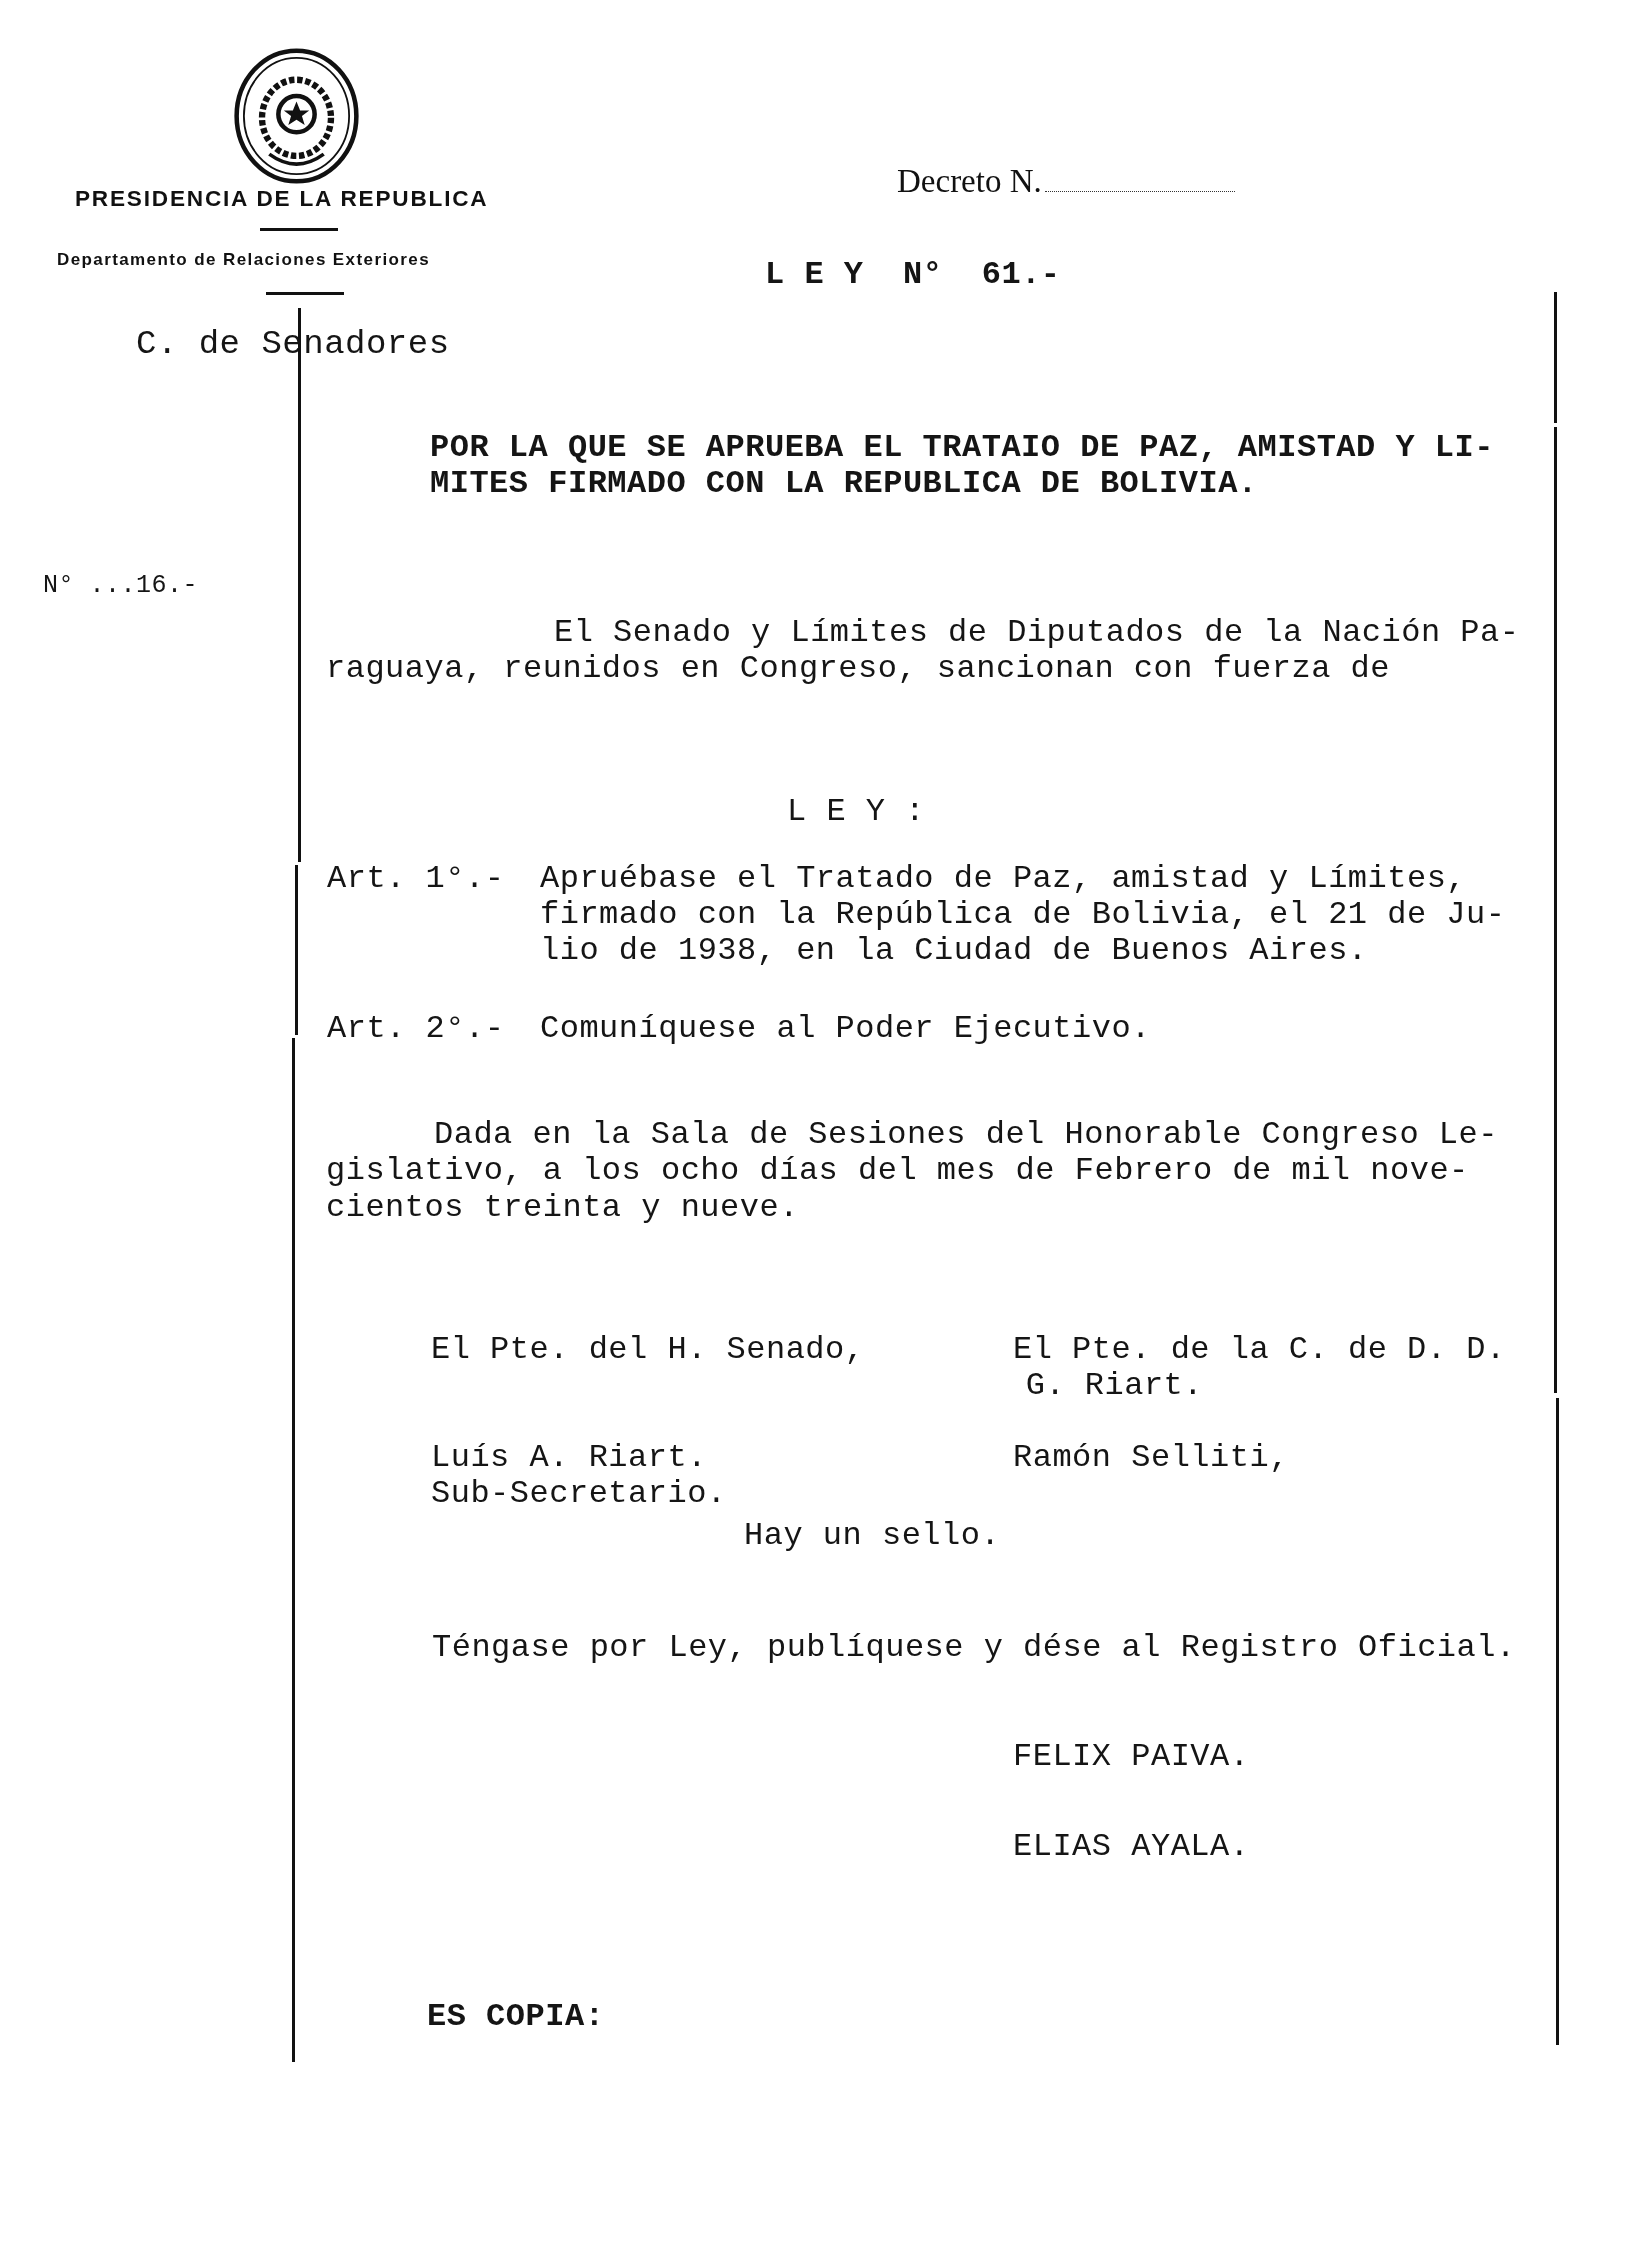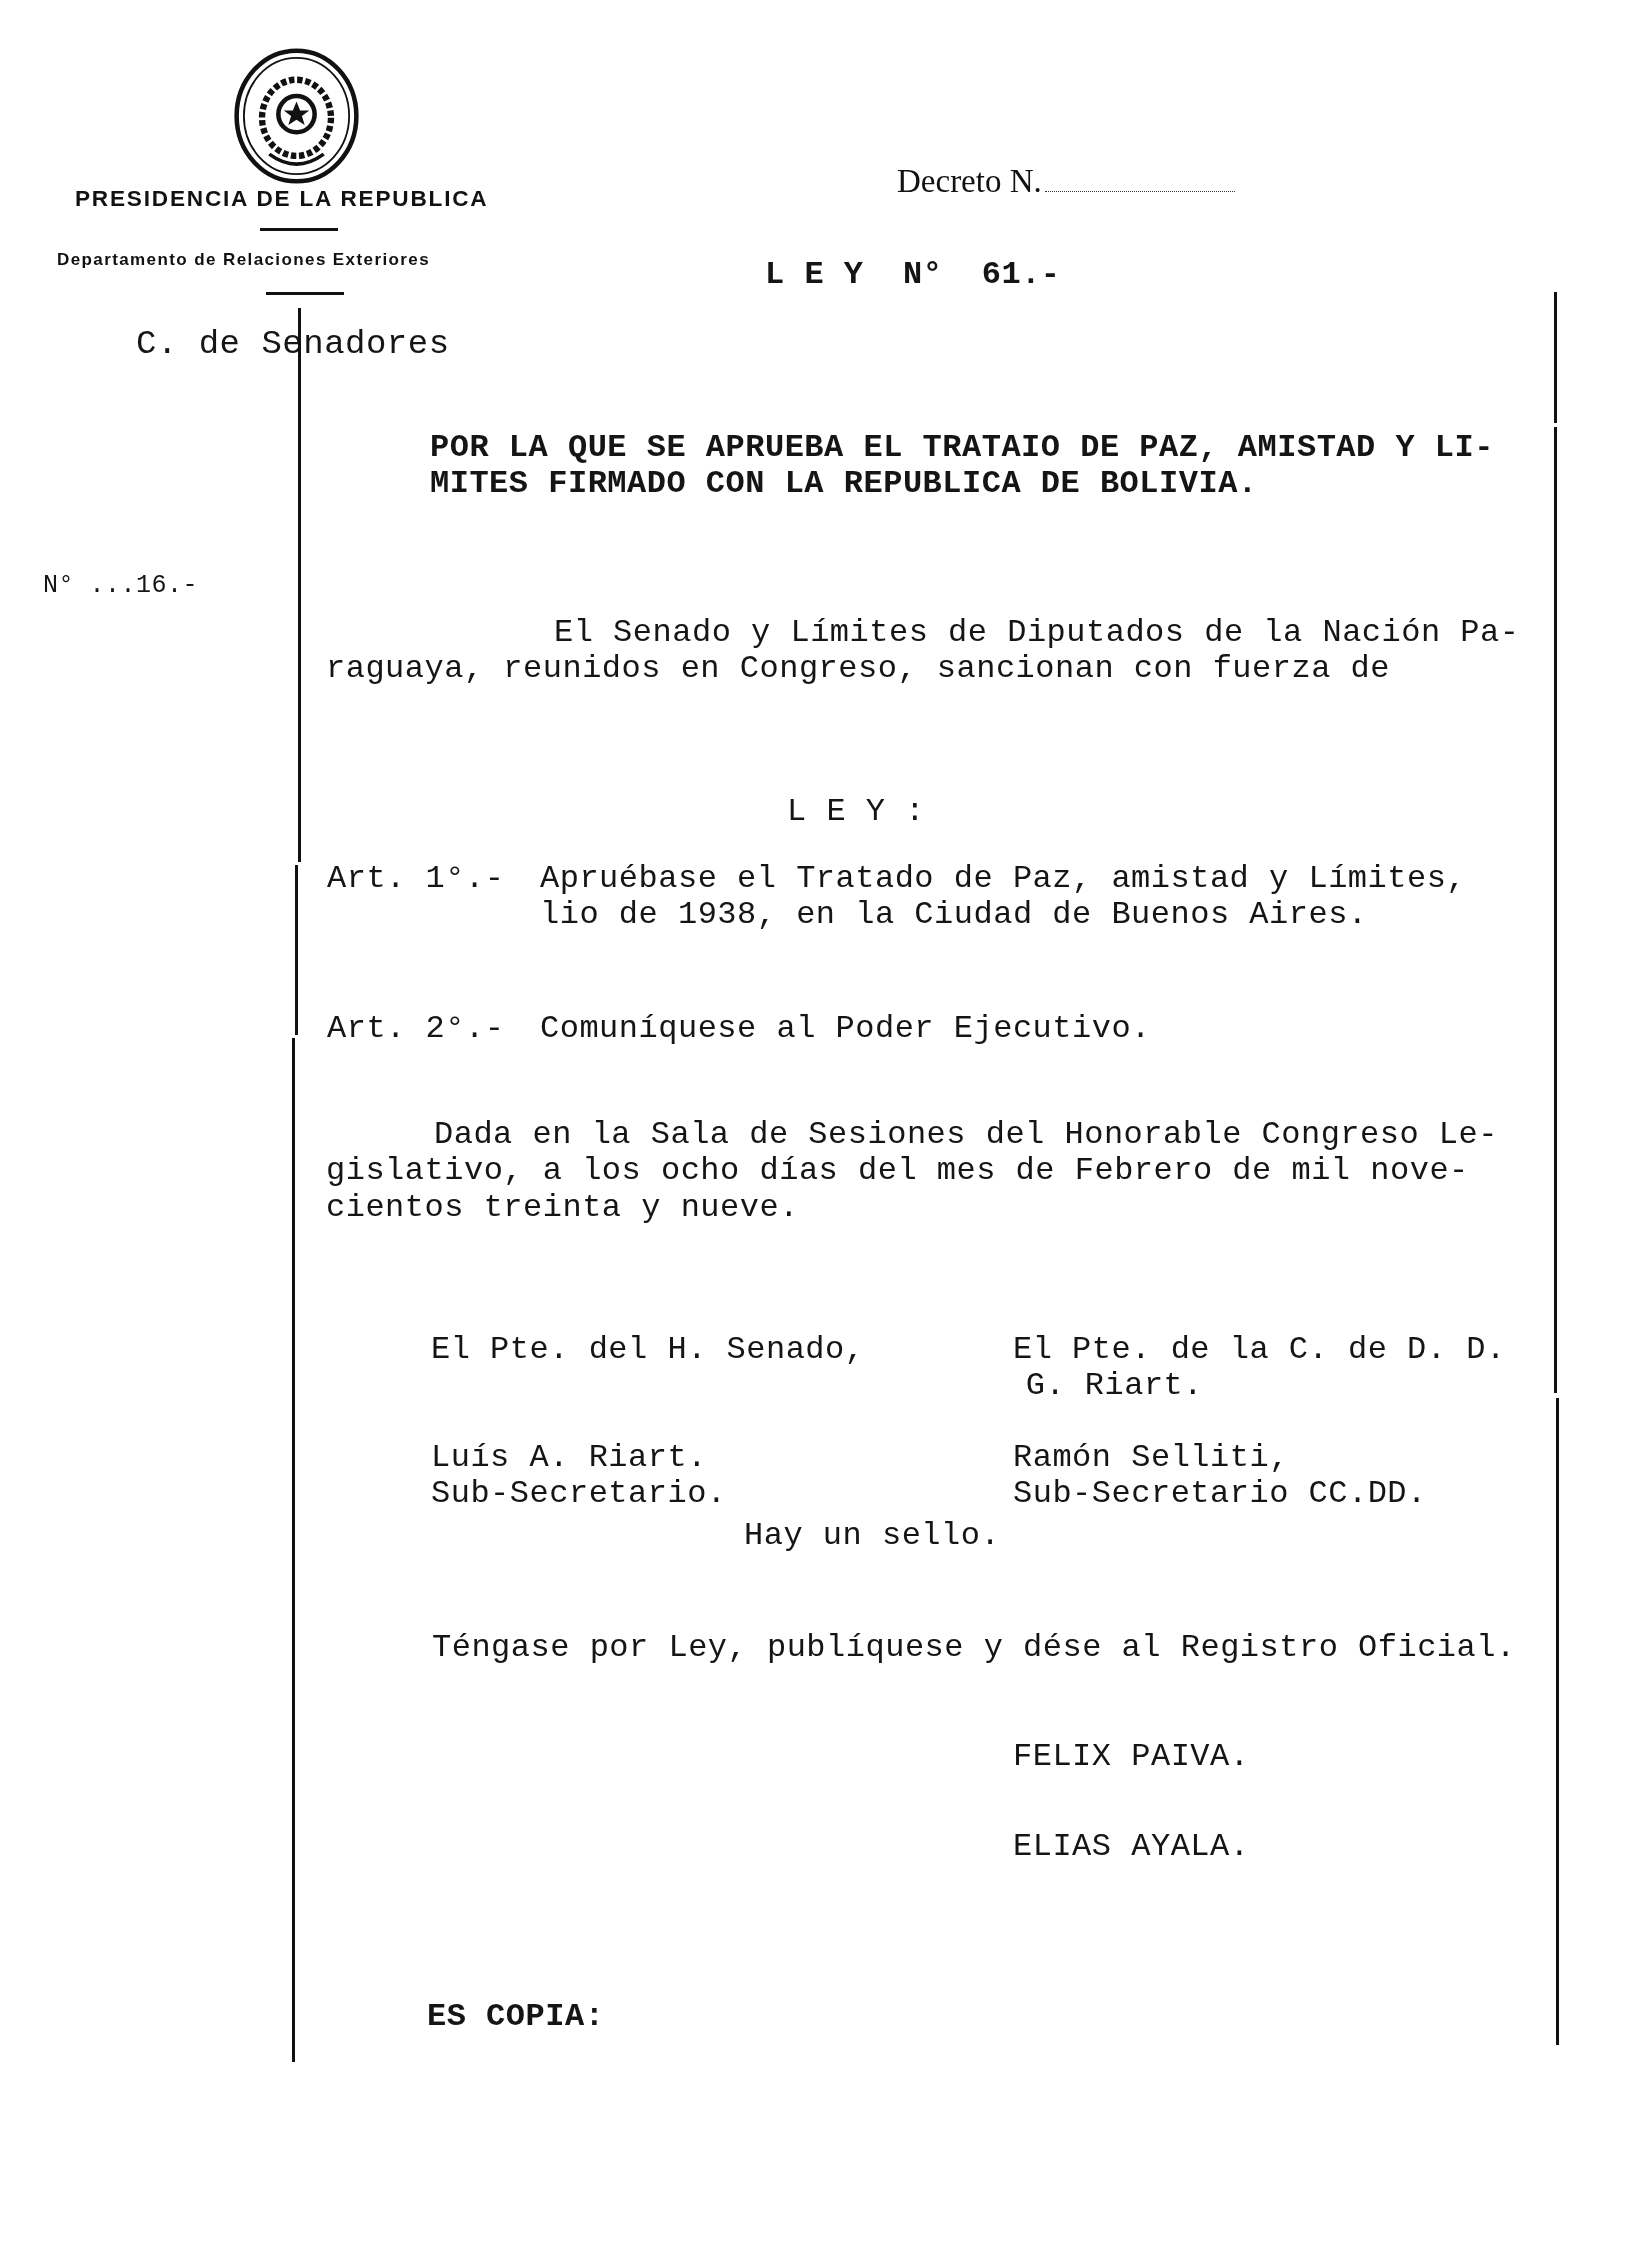--- a/index.html
+++ b/index.html
@@ -46,33 +46,33 @@
 <div class="vline" style="left:1556px;top:1398px;height:647px;"></div>
 
 <div class="abs tw" style="left:430px;top:430px;font-weight:bold;"><div>POR LA QUE SE APRUEBA EL TRATAIO DE PAZ, AMISTAD Y LI-</div><div>MITES FIRMADO CON LA REPUBLICA DE BOLIVIA.</div></div>
 
 <div class="abs tw" style="left:554px;top:615px;">El Senado y Límites de Diputados de la Nación Pa-</div>
 <div class="abs tw" style="left:326px;top:651px;">raguaya, reunidos en Congreso, sancionan con fuerza de</div>
 
 <div class="abs tw" style="left:787px;top:794px;">L E Y :</div>
 
 <div class="abs tw" style="left:327px;top:861px;">Art. 1°.-</div>
-<div class="abs tw" style="left:540px;top:861px;"><div>Apruébase el Tratado de Paz, amistad y Límites,</div><div>lio de 1938, en la Ciudad de Buenos Aires.</div></div>
+<div class="abs tw" style="left:540px;top:861px;"><div>Apruébase el Tratado de Paz, amistad y Límites,</div><div>firmado con la República de Bolivia, el 21 de Ju-</div><div>lio de 1938, en la Ciudad de Buenos Aires.</div></div>
 
 <div class="abs tw" style="left:327px;top:1011px;">Art. 2°.-</div>
 <div class="abs tw" style="left:540px;top:1011px;">Comuníquese al Poder Ejecutivo.</div>
 
 <div class="abs tw" style="left:434px;top:1117px;">Dada en la Sala de Sesiones del Honorable Congreso Le-</div>
 <div class="abs tw" style="left:326px;top:1153px;">gislativo, a los ocho días del mes de Febrero de mil nove-</div>
 <div class="abs tw" style="left:326px;top:1190px;">cientos treinta y nueve.</div>
 
 <div class="abs tw" style="left:431px;top:1332px;"><div>El Pte. del H. Senado,</div></div>
 <div class="abs tw" style="left:1013px;top:1332px;"><div>El Pte. de la C. de D. D.</div><div style="padding-left:12.7px">G. Riart.</div></div>
 <div class="abs tw" style="left:431px;top:1440px;"><div>Luís A. Riart.</div><div>Sub-Secretario.</div></div>
-<div class="abs tw" style="left:1013px;top:1440px;"><div>Ramón Selliti,</div><div>Sub-Secretario CC.DD.</div></div>
+<div class="abs tw" style="left:1013px;top:1440px;"><div>Ramón Selliti,</div></div>
 <div class="abs tw" style="left:744px;top:1518px;">Hay un sello.</div>
 
 <div class="abs tw" style="left:432px;top:1630px;">Téngase por Ley, publíquese y dése al Registro Oficial.</div>
 
 <div class="abs tw" style="left:1013px;top:1739px;">FELIX PAIVA.</div>
 <div class="abs tw" style="left:1013px;top:1829px;">ELIAS AYALA.</div>
 
 <div class="abs tw" style="left:427px;top:1999px;font-weight:bold;">ES COPIA:</div>
 
 

